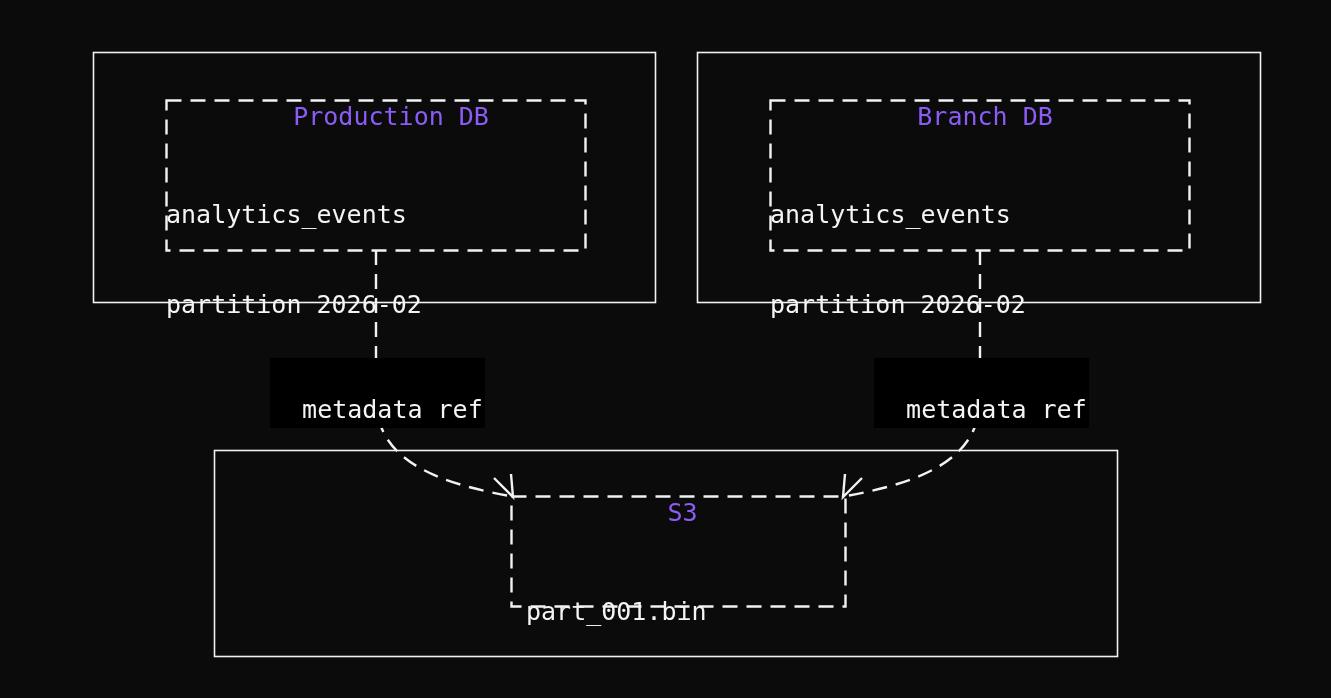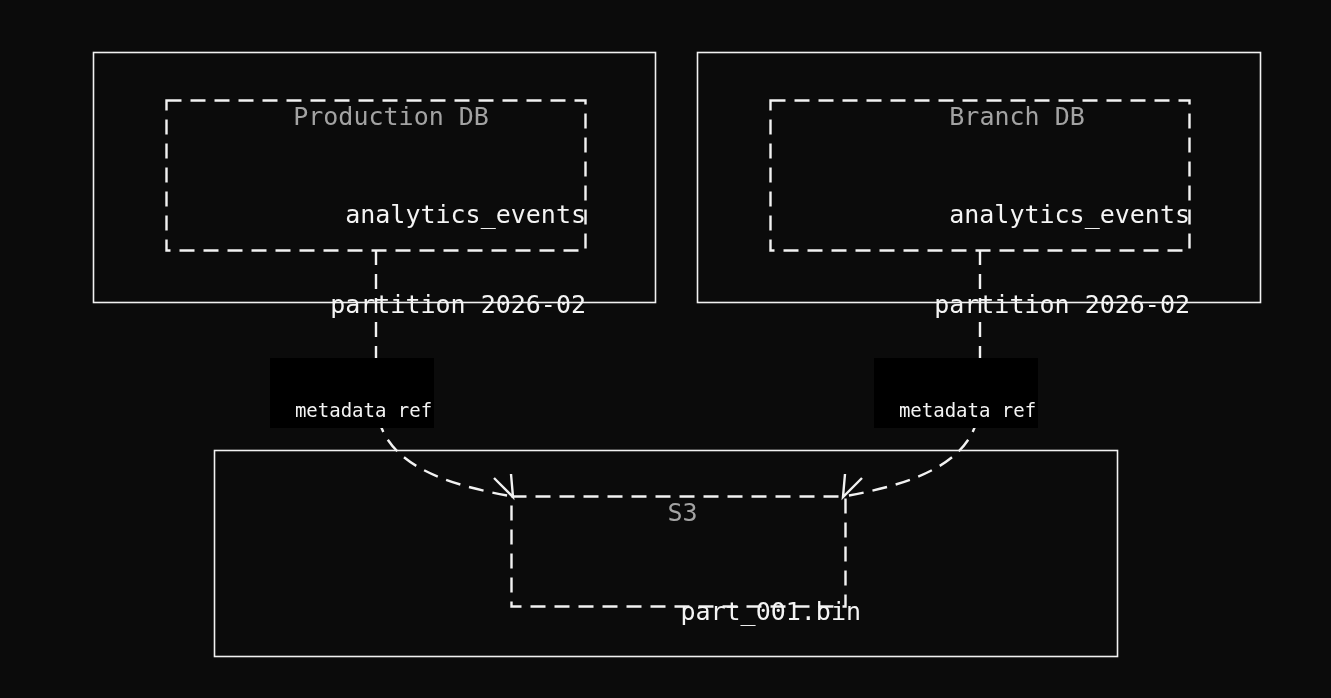--- a/index.html
+++ b/index.html
@@ -23,36 +23,36 @@
     height: 698px;
   }
   .node-label {
     position: absolute;
     font-family: "DejaVu Sans Mono", "Liberation Mono", monospace;
     font-size: 25px;
     line-height: 30px;
     color: #f4f4f4;
     white-space: pre;
     letter-spacing: 0px;
-    text-align: right;
+    text-align: left;
     pointer-events: none;
   }
   .group-title {
     position: absolute;
     font-family: "DejaVu Sans Mono", "Liberation Mono", monospace;
     font-size: 25px;
     line-height: 28px;
-    color: #a3a3a3;
+    color: #8b5cf6;
     white-space: pre;
     text-align: center;
   }
   .edge-label {
     position: absolute;
     font-family: "DejaVu Sans Mono", "Liberation Mono", monospace;
-    font-size: 19px;
+    font-size: 25px;
     line-height: 34px;
     color: #f4f4f4;
     background: #000000;
     white-space: pre;
     padding: 1px 2px;
     text-align: center;
   }
 </style>
 </head>
 <body>
@@ -77,21 +77,21 @@
 
   <path d="M 980,250 L 980,398 C 980,452 936,480 846,496" fill="none" stroke="#f2f2f2" stroke-width="2.4" stroke-dasharray="15 9"></path>
 
   <path d="M 862,478 L 843,497 L 845,474" fill="none" stroke="#f2f2f2" stroke-width="2.4" stroke-linecap="butt" stroke-linejoin="miter"></path>
 </svg>
 
 <div class="group-title" style="left:166px; top:75px; width:420px;">
   <span>Production DB</span>
 </div>
 
-<div class="group-title" style="left:792px; top:75px; width:420px;">
+<div class="group-title" style="left:760px; top:75px; width:420px;">
   <span>Branch DB</span>
 </div>
 
 <div class="group-title" style="left:500px; top:471px; width:335px;">
   <span>S3</span>
 </div>
 
 <div class="node-label" style="left:166px; top:140px; width:420px;">
   <div>analytics_events</div>
   <div>partition 2026-02</div>

